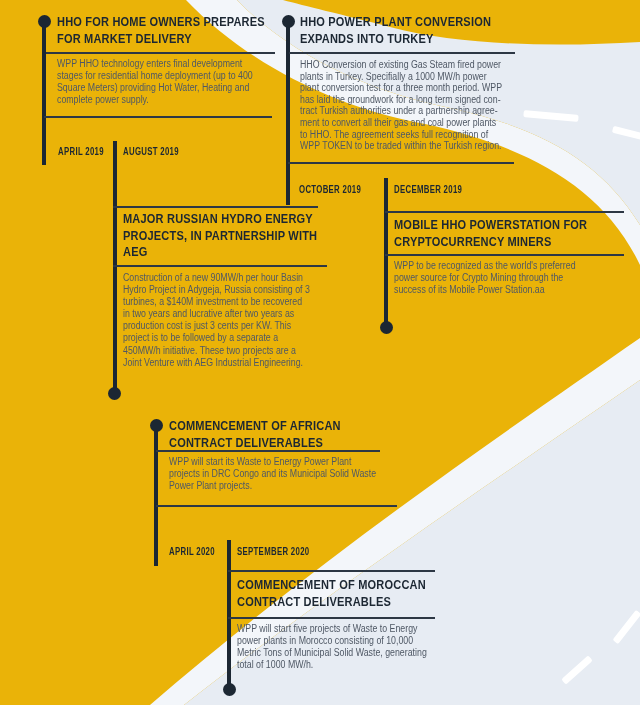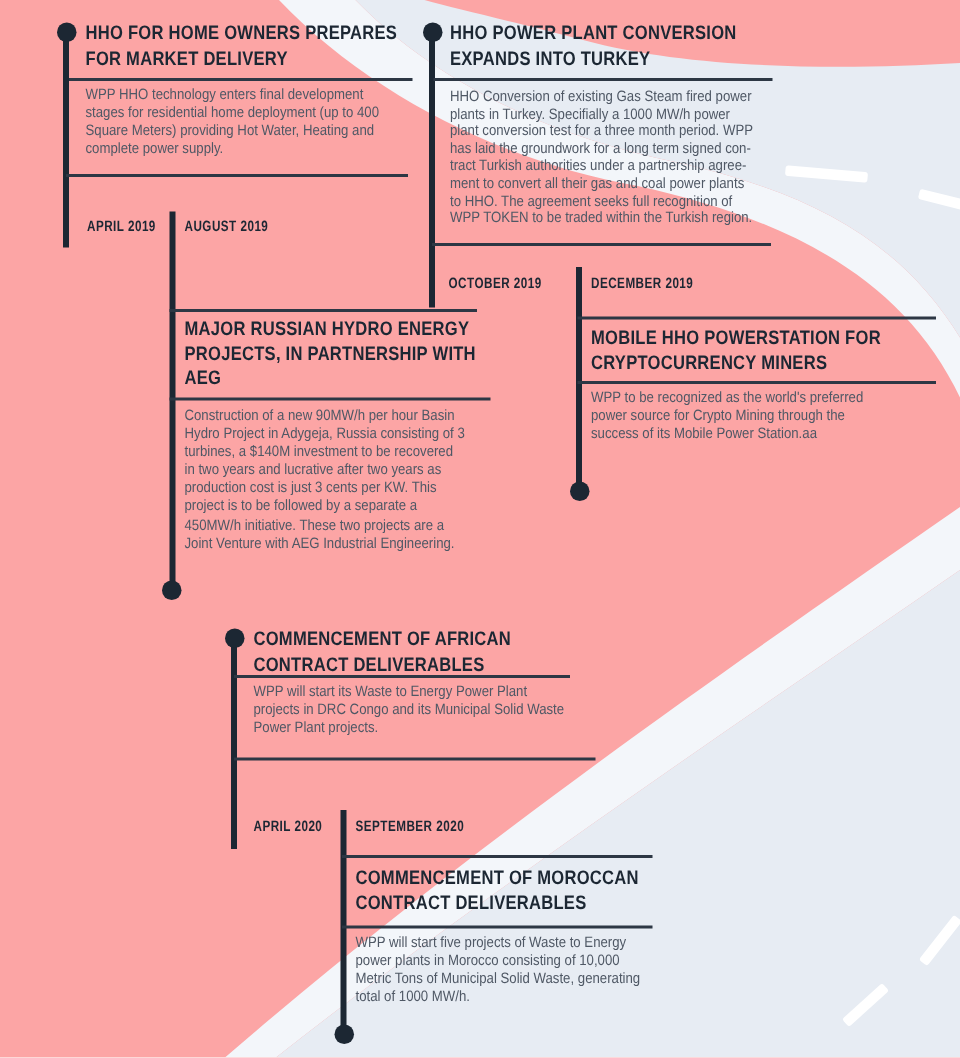--- a/index.html
+++ b/index.html
@@ -1,17 +1,17 @@
 <!DOCTYPE html>
 <html><head>
 <meta charset="utf-8">
 <style>
   html,body{margin:0;padding:0;background:#ffffff;}
   .stage{
-    position:relative;width:640px;height:705px;overflow:hidden;background:#fca5a5;
+    position:relative;width:640px;height:705px;overflow:hidden;background:#eab308;
     font-family:"Liberation Sans",sans-serif;
   }
   .bg{position:absolute;left:0;top:0;z-index:0;}
   .milestone{position:absolute;left:0;top:0;width:0;height:0;z-index:1;}
   .dot{
     position:absolute;width:13px;height:13px;border-radius:50%;
     background:#1c2733;z-index:2;
   }
   .vline{position:absolute;width:3.5px;background:#1c2733;}
   .rule{position:absolute;height:2px;background:#2d3744;}

